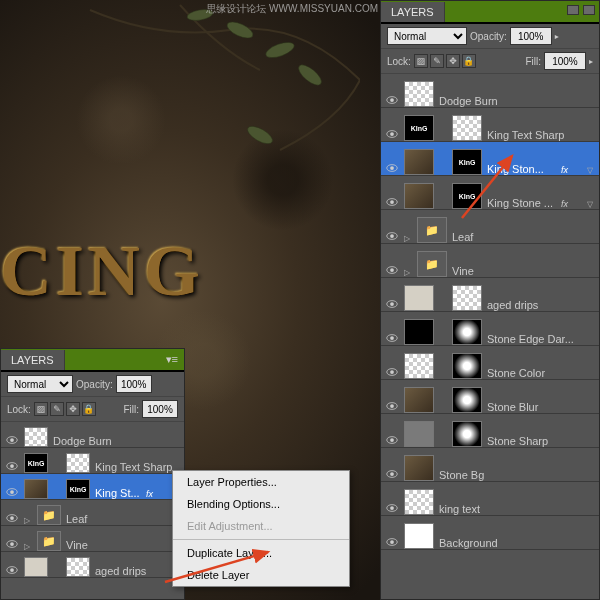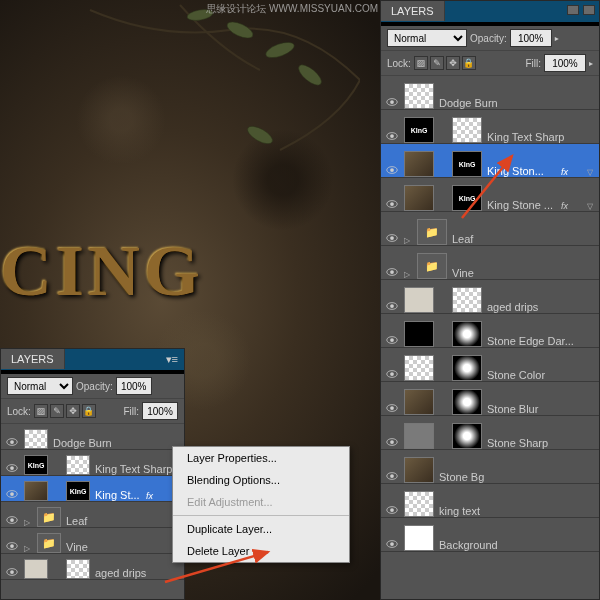--- a/index.html
+++ b/index.html
@@ -9,21 +9,21 @@
 .txt{position:absolute;left:0;top:230px;font-size:72px;font-weight:bold;color:#8a6d3f;text-shadow:2px 2px 4px #000,-1px -1px 2px #c9a860;letter-spacing:4px;font-family:"Times New Roman",serif;filter:contrast(1.3)}
 .vine{position:absolute;top:0;left:80px;width:280px;height:180px;pointer-events:none}
 .vine path{stroke:#3a3020;stroke-width:2;fill:none}
 .leaf{fill:#4a5530;stroke:#2a3018;stroke-width:.5}
 .wm-top{position:absolute;top:2px;right:222px;font-size:10px;color:#ccc;opacity:.7}
 .wm-bot{position:absolute;bottom:8px;right:18px;font-size:13px;color:#fff;text-shadow:1px 1px 2px #000}
 .wm-bot2{position:absolute;bottom:0;right:18px;font-size:8px;color:#bbb}
 .panel{position:absolute;background:#535353;color:#ccc;font-size:11px;border:1px solid #282828}
 .p-main{right:0;top:0;width:220px;height:600px}
 .p-sec{left:0;top:348px;width:185px;height:252px}
-.phd{display:flex;align-items:flex-start;background:#0c4a6e;border-bottom:4px solid #000000}
+.phd{display:flex;align-items:center;background:#4d7c0f;border-bottom:2px solid #000000}
 .tab{background:#535353;padding:4px 10px;font-size:11px;color:#e6e6e6;border-right:1px solid #3a3a3a}
 .ctrls{position:absolute;right:4px;top:4px;display:flex;gap:4px}
 .wbtn{width:12px;height:10px;background:#6a6a6a;border:1px solid #333;cursor:pointer}
 .row{display:flex;align-items:center;padding:3px 6px;gap:3px;border-bottom:1px solid #444}
 .sel{background:#e8e8e8;border:1px solid #333;color:#000;font-size:10px;padding:1px 2px;height:18px}
 .bmode{width:80px}
 .num{width:42px;text-align:center}
 .lbl{font-size:10px}
 .icons{display:flex;gap:2px}
 .ic{width:14px;height:14px;border:1px solid #333;background:#5a5a5a;display:inline-flex;align-items:center;justify-content:center;font-size:9px}
@@ -40,21 +40,21 @@
 .th-blk{background:#000}
 .th-grad{background:radial-gradient(circle,#fff 20%,#000 70%)}
 .th-grey{background:#7a7a7a}
 .th-fold{background:#5a5a5a;color:#333;font-size:11px;display:flex;align-items:center;justify-content:center}
 .th-drip{background:#d5d0c5}
 .lname{font-size:11px;white-space:nowrap;overflow:hidden;text-overflow:ellipsis;flex:1}
 .fx{font-size:9px;font-style:italic;color:#ccc;margin-right:14px}
 .tri{width:8px;font-size:8px;color:#aaa}
 .link{width:8px}
 .layer.sel-l .fx{color:#fff}
-.menu{position:absolute;left:172px;top:446px;width:178px;background:#eaeaea;border:1px solid #888;box-shadow:2px 2px 6px rgba(0,0,0,.4);font-size:11px;color:#000}
+.menu{position:absolute;left:172px;top:470px;width:178px;background:#eaeaea;border:1px solid #888;box-shadow:2px 2px 6px rgba(0,0,0,.4);font-size:11px;color:#000}
 .mi{padding:5px 14px;cursor:default}
 .mi.dis{color:#9a9a9a}
 .msep{height:1px;background:#bbb;margin:2px 0}
 .arrow{position:absolute;pointer-events:none}
 .sm{height:26px}
 .sm .thumb{width:24px;height:20px}
 </style>
 </head>
 <body>
 

